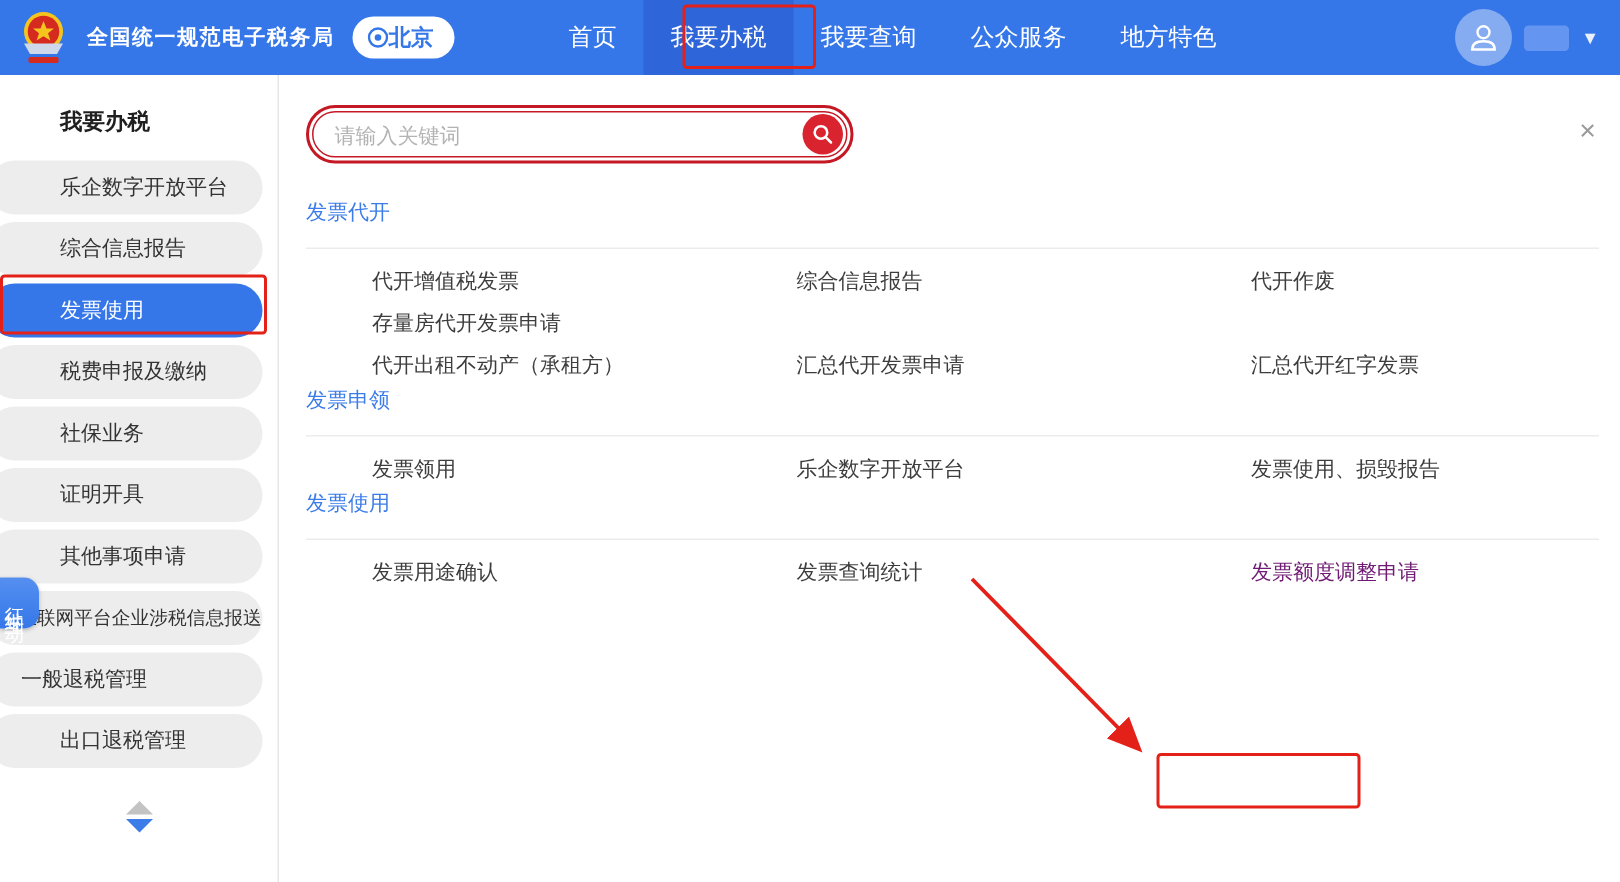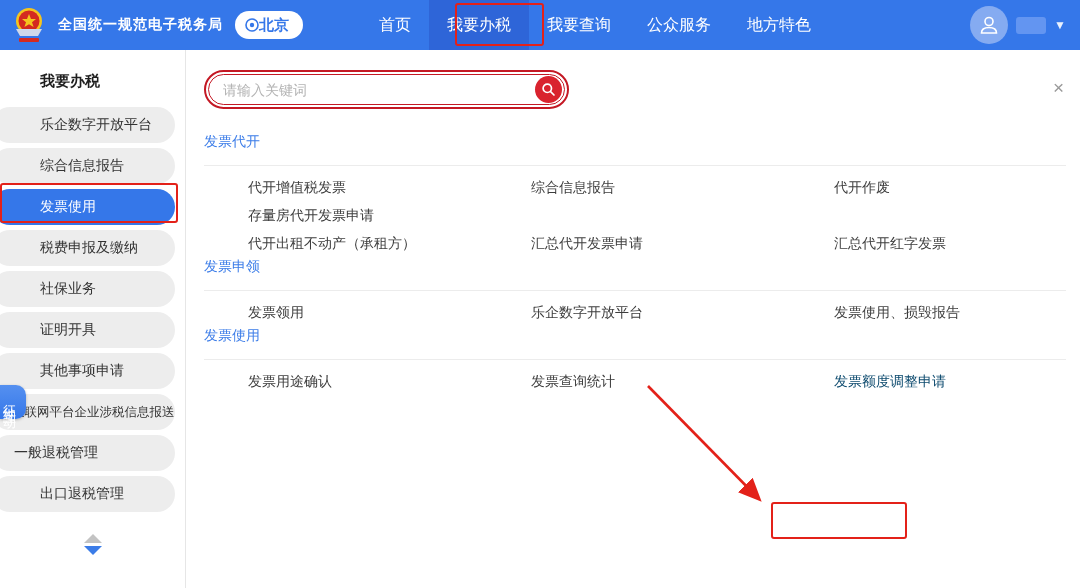--- a/index.html
+++ b/index.html
@@ -43,21 +43,21 @@
   .search-input::placeholder { color:#b3b3b3; }
   .search-btn { width:27px; height:27px; border-radius:50%; background:#d9232e; margin-right:2px; display:flex; align-items:center; justify-content:center; border:none; cursor:pointer; flex:0 0 auto; }
   .close-x { color:#9a9a9a; font-size:19px; line-height:1; cursor:pointer; margin:8px 2px 0 0; font-weight:400; }
 
   .section-title { color:#3b7ce8; font-size:14px; cursor:pointer; width:max-content; }
   .section:first-of-type .section-title { margin-top:24px;text-align:right; }
   .divider { height:1px; background:#ececec; margin-top:14px; }
   .rows { margin-top:8px;margin-left:44px; }
   .link-row { display:grid; grid-template-columns:283px 303px 1fr; padding-left:0; height:28px; align-items:center; }
   .link { font-size:14px; color:#3d3d3d; cursor:pointer; width:max-content; }
-  .link.blue-hl { color:#0c4a6e; position:relative;text-align:center; }
+  .link.blue-hl { color:#701a75; position:relative;text-align:center; }
 
   
   .overlay { position:absolute; inset:0; pointer-events:none; z-index:5; }
   .red-box { position:absolute; border:2px solid #e32119; border-radius:3px; }
   #box-nav   { left:455px; top:3px;  width:89px;  height:43px; }
   #box-side  { left:0px;  top:183px; width:178px; height:40px; }
   #box-item  { left:771px; top:502px; width:136px; height:37px; }
 </style>
 </head>
 <body>

